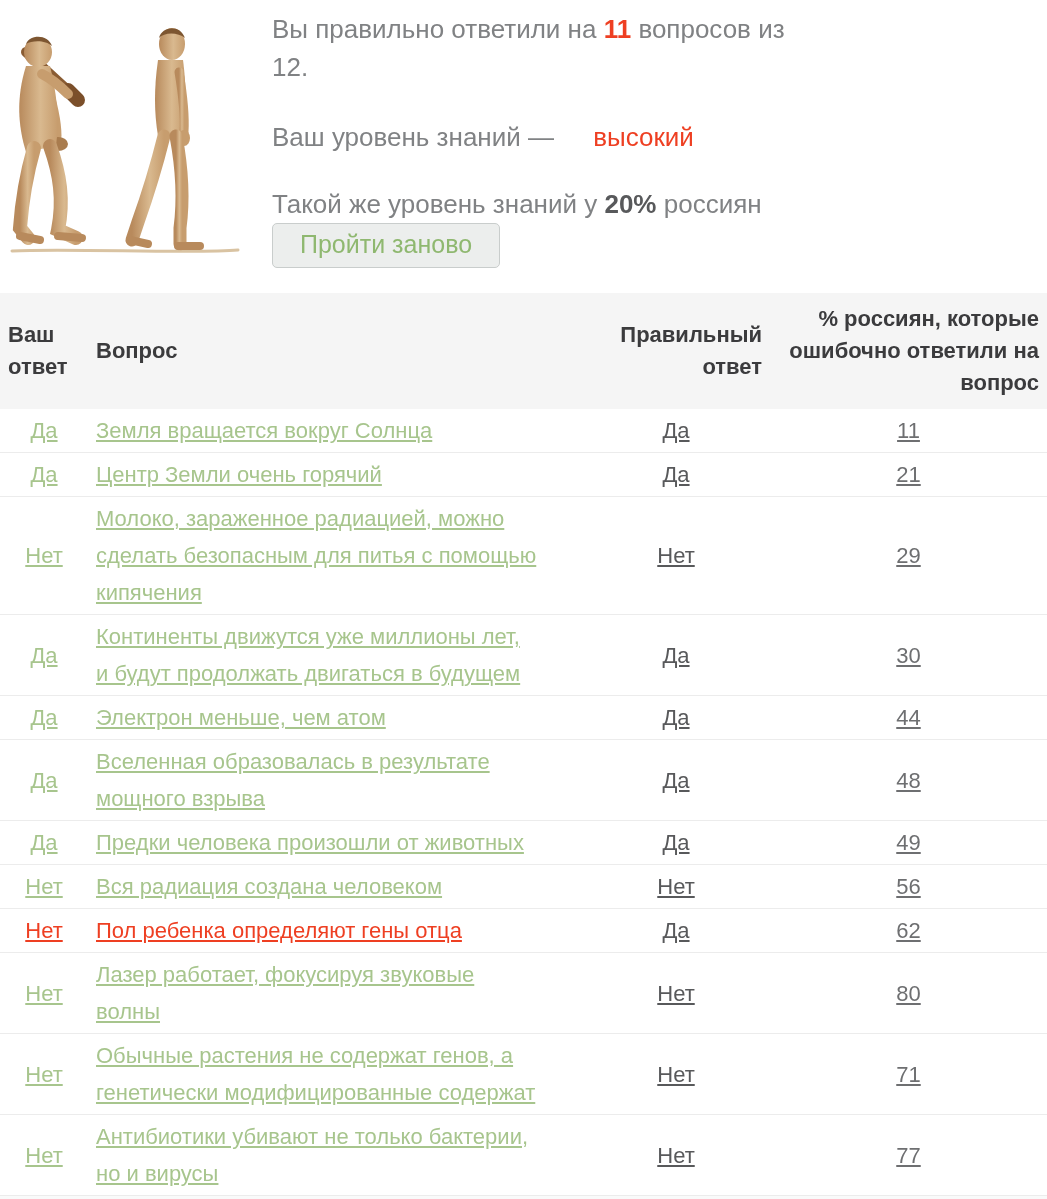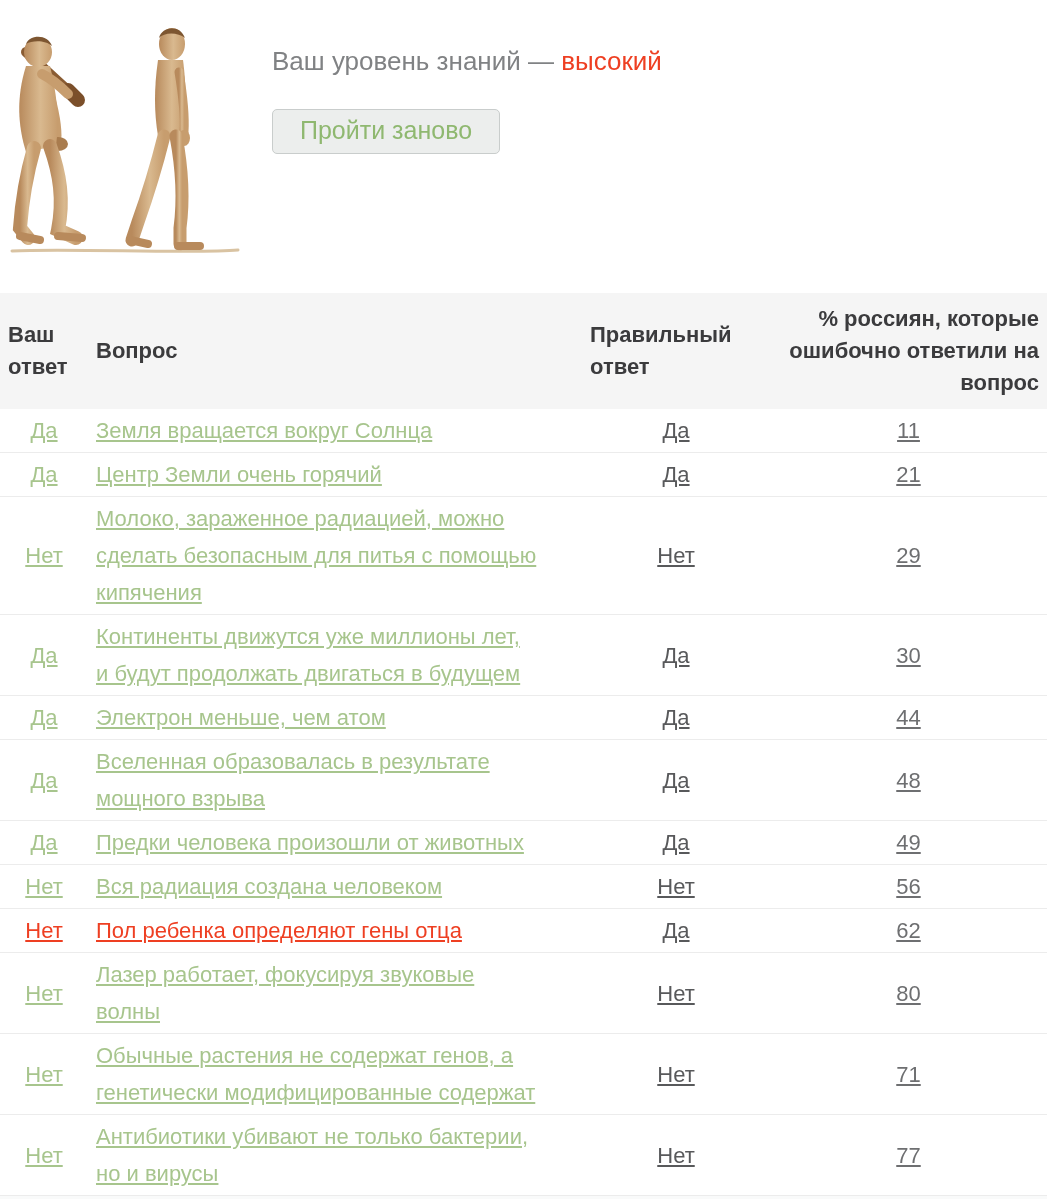--- a/index.html
+++ b/index.html
@@ -24,46 +24,45 @@
   
   .summary { display: flex; padding: 8px 0 0 6px; height: 293px; }
   .illustration { width: 252px; height: 262px; flex: 0 0 auto; }
   .summary-text { margin-left: 14px; padding-top: 2px; max-width: 560px; }
   .summary-text p {
     font-size: 26px; line-height: 38px; color: var(--text-gray);
   }
   .score-line { max-width: 540px; }
   .level-line { margin-top: 32px; }
   .share-line { margin-top: 29px; }
-  .red { color: var(--accent-red); }
+  .red { color: var(--accent-red); margin-left: 32px; }
   b, strong { font-weight: bold; }
   .share-line strong { color: var(--muted-dark); }
   .score-line strong { color: var(--accent-red); }
   .retry {
-    margin-top: 29px;
     font-family: "Liberation Sans", sans-serif;
     font-size: 25px; color: var(--button-green);
     background: var(--button-bg);
     border: 1px solid var(--button-border);
     border-radius: 5px;
     padding: 6px 27px 8px 27px;
     cursor: pointer;
   }
 
   
   table { width: 1047px; border-collapse: collapse; table-layout: fixed; }
   thead tr { background: var(--header-bg); }
   th {
     font-size: 22px; font-weight: bold; color: var(--dark-text);
     line-height: 32px; padding: 24px 8px; vertical-align: middle;
     white-space: pre-line;
   }
   th.c-answer   { text-align: left; }
   th.c-question { text-align: left; }
-  th.c-correct  { text-align: left; }
+  th.c-correct  { text-align: right; }
   th.c-percent  { text-align: right; padding-top: 10px; padding-bottom: 10px; }
   td {
     font-size: 22px; line-height: 37px; padding: 3px 8px;
     vertical-align: middle;
     text-decoration: underline;
   }
   tbody tr { border-bottom: 1px solid var(--row-border); background: #fff; }
   td.ans     { text-align: center; color: var(--answer-green); }
   td.q       { text-align: left;  color: var(--answer-green); white-space: pre-line; }
   td.correct { text-align: center; color: var(--muted-dark); }
@@ -126,23 +125,25 @@
 
           <path d="M158 128 C150 160 142 186 132 214 L126 232" stroke="url(#skin)" stroke-width="13" fill="none"></path>
           <path d="M170 128 C176 160 178 190 174 220 L174 236" stroke="url(#skin)" stroke-width="13" fill="none"></path>
           <path d="M124 232 L142 236" stroke="#b88a5c" stroke-width="8"></path>
           <path d="M172 238 L194 238" stroke="#b88a5c" stroke-width="8"></path>
         </g>
       </svg>
     </div>
 
     <div class="summary-text">
+      <p class="score-line"><span>Вы правильно ответили на </span><strong>11</strong><span> вопросов из 12.</span></p>
 
       <p class="level-line"><span>Ваш уровень знаний — </span><span class="red">высокий</span></p>
 
+      <p class="share-line"><span>Такой же уровень знаний у </span><strong>20%</strong><span> россиян</span></p>
 
       <button class="retry" type="button">Пройти заново</button>
     </div>
   </section>
 
   <table>
     <colgroup>
       <col style="width:88px">
         <col style="width:494px">
         <col style="width:188px">

